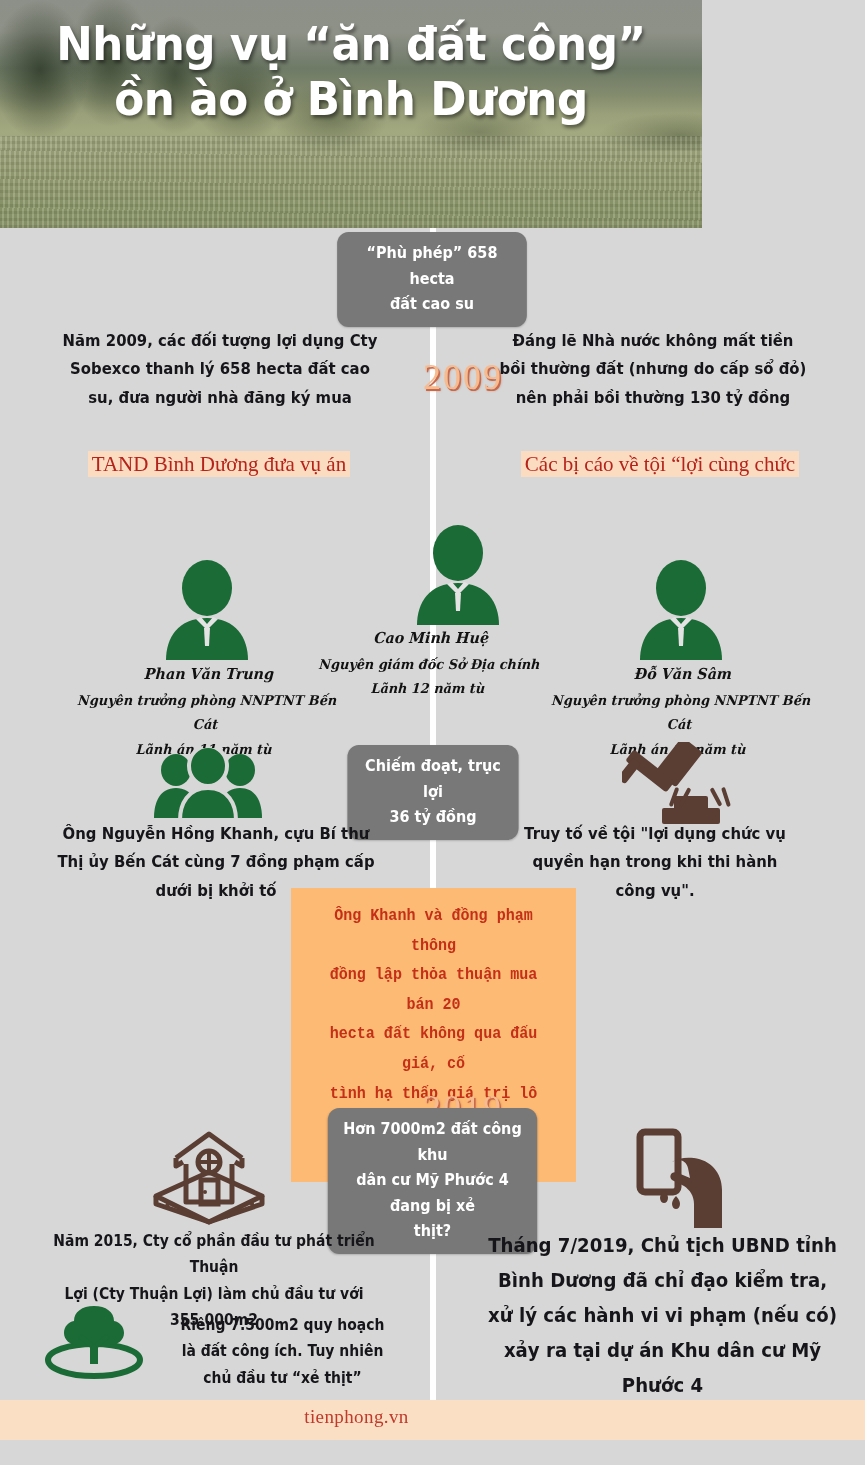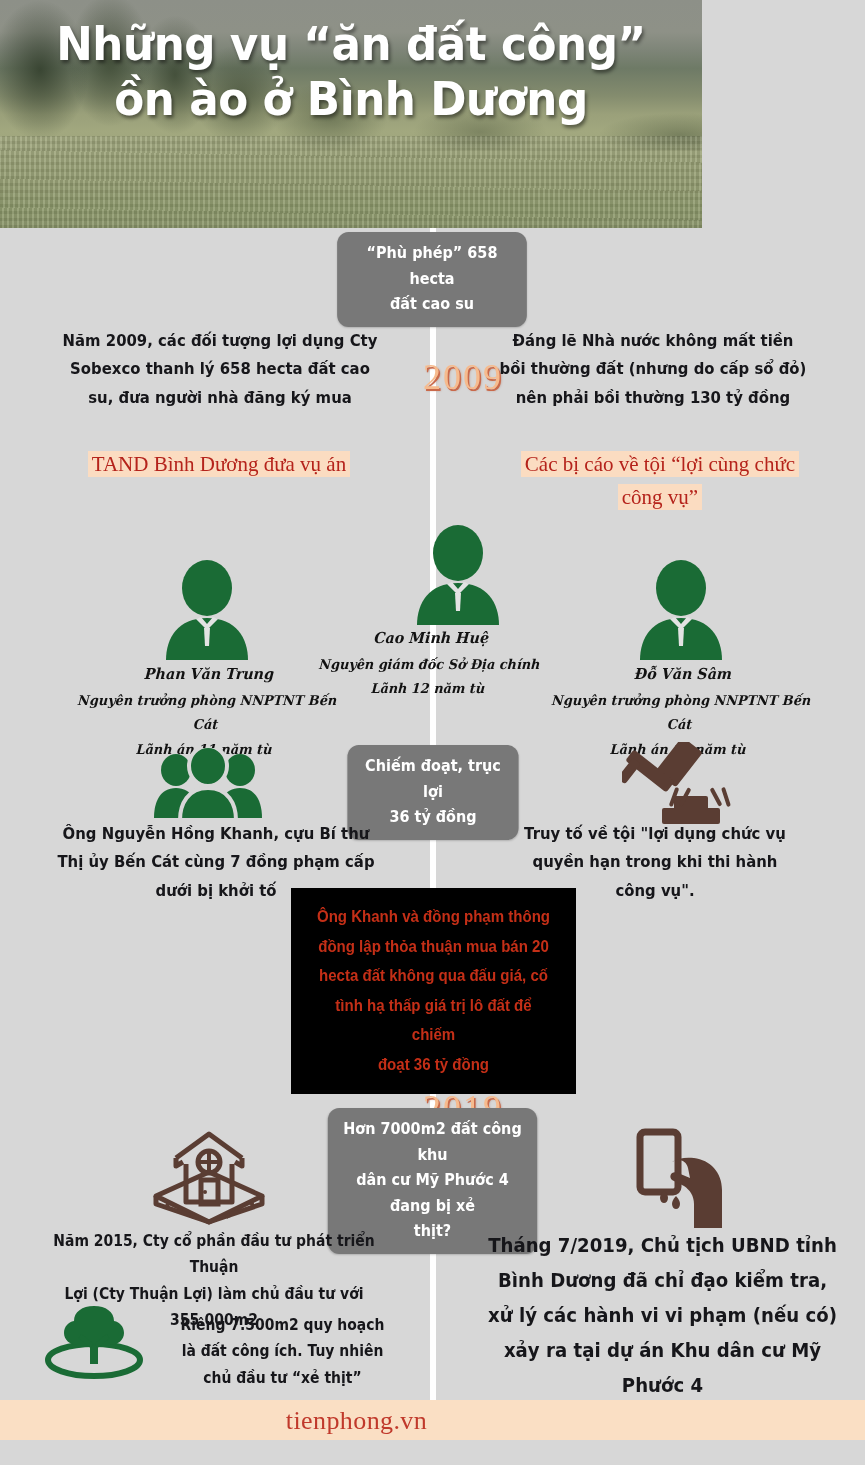--- a/index.html
+++ b/index.html
@@ -144,23 +144,23 @@
   }
   .serif-hl span {
     background: #fbdcc1;
     padding: 1px 4px;
     box-decoration-break: clone;
     -webkit-box-decoration-break: clone;
   }
 
   
   .orange-panel {
-    background: #000000;
+    background: #fdba74;
     padding: 14px 16px;
-    font-family: Liberation Sans, sans-serif;
+    font-family: Liberation Mono, monospace;
     font-weight: bold;
     font-size: 16px;
     line-height: 1.85;
     color: #c42f17;
     text-align: center;
   }
   .orange-panel > div { transform: scaleX(.94); }
 
   
   .person-cap {
@@ -184,21 +184,21 @@
     height: 40px;
     background: #fadfc4;
   }
   .footer-text {
     position: absolute;
     left: 0;
     top: 1406px;
     width: 713px;
     text-align: center;
     font-family: "Liberation Serif", "DejaVu Serif", serif;
-    font-size: 26px;
+    font-size: 19px;
     color: #c0392b;
     letter-spacing: .4px;
   }
 
   
   .icon { display: block; }
 </style>
 </head>
 <body>
 
@@ -232,21 +232,20 @@
     <div>bồi thường đất (nhưng do cấp sổ đỏ)</div>
     <div>nên phải bồi thường 130 tỷ đồng</div>
   </div>
 
   <div class="abs serif-hl" style="left:38px; top:448px; width:362px;">
     <div><span>TAND Bình Dương đưa vụ án</span></div>
   </div>
 
   <div class="abs serif-hl" style="left:470px; top:448px; width:380px;">
     <div><span>Các bị cáo về tội “lợi cùng chức</span></div>
-    <div><span>công vụ”</span></div>
   </div>
 
   <div class="abs" style="left:152px; top:560px; width:110px;">
     <svg class="icon" width="110" height="100" viewBox="0 0 110 100">
       <ellipse cx="55" cy="28" rx="25" ry="28" fill="#1a6b35"></ellipse>
       <path d="M55 58 C26 58 14 78 14 100 L96 100 C96 78 84 58 55 58 Z" fill="#1a6b35"></path>
       <path d="M44 59 L55 70 L66 59 L61 57 L55 64 L49 57 Z" fill="#e3e3e3"></path>
       <path d="M52 68 L58 68 L57 86 L53 86 Z" fill="#e3e3e3"></path>
     </svg>
   </div>

